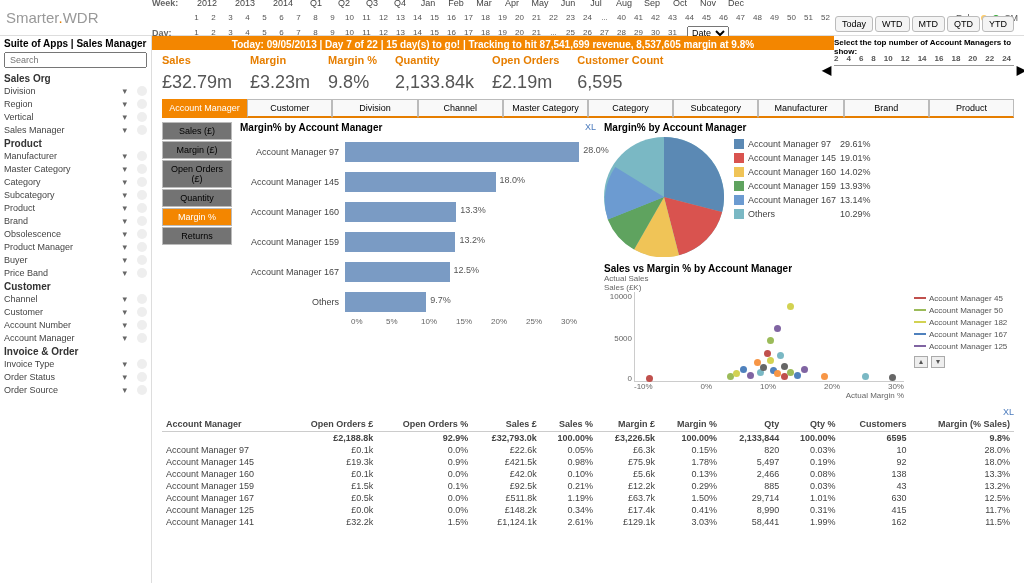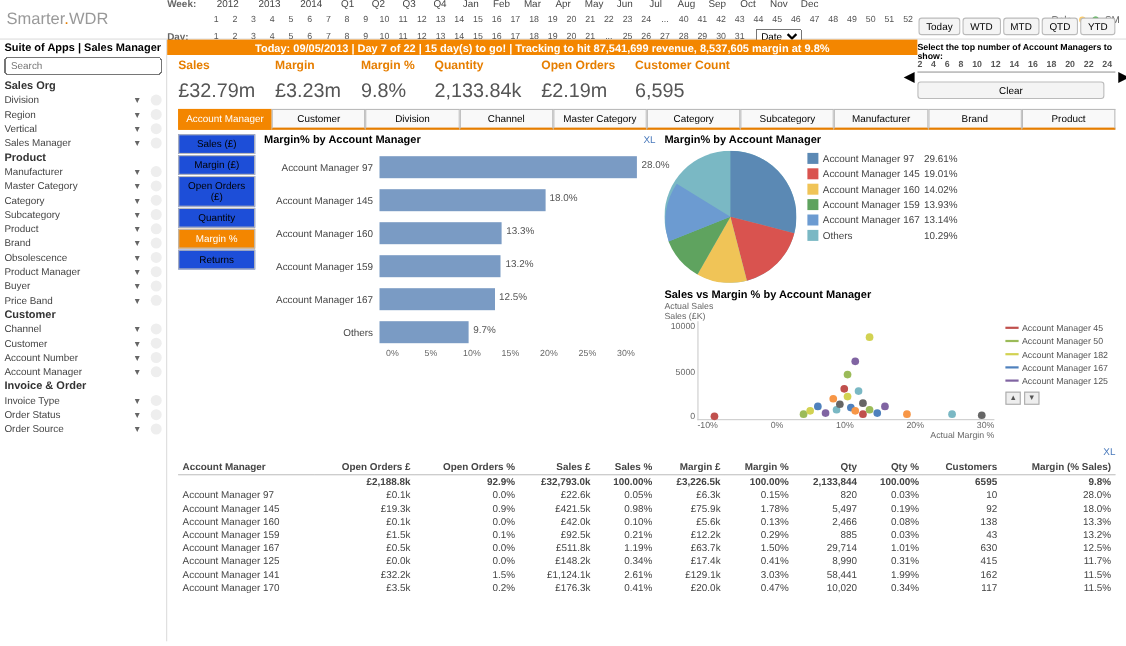--- a/index.html
+++ b/index.html
@@ -36,21 +36,21 @@
 .kpi-v { color: #555; font-size: 18px; margin-top: 6px; }
 .slider-box { margin-left: auto; font-size: 9px; font-weight: bold; text-align: left; }
 .slider-ticks { display: flex; gap: 8px; font-size: 8px; color: #555; }
 .slider-track { width: 180px; height: 6px; border-top: 1px solid #999; position: relative; margin-top: 2px; }
 .clear-btn { width: 170px; height: 16px; margin-top: 3px; font-size: 9px; background: #f4f4f4; border: 1px solid #bbb; border-radius: 3px; }
 .tabs { display: flex; margin: 6px 10px 4px; }
 .tab { flex: 1; border: 1px solid #bbb; border-bottom: 2px solid #e67e00; text-align: center; padding: 3px 0; font-size: 9px; background: #f9f9f9; cursor: pointer; }
 .tab.active { background: #f38600; color: #fff; border-color: #f38600; }
 .mid { display: flex; padding: 0 10px; gap: 8px; }
 .metric-col { width: 70px; display: flex; flex-direction: column; gap: 1px; }
-.metric-btn { border: 1px solid #bbb; font-size: 9px; padding: 3px; text-align: center; background: #1d4ed8; cursor: pointer; }
+.metric-btn { border: 1px solid #bbb; font-size: 9px; padding: 3px; text-align: center; background: #737373; cursor: pointer; }
 .metric-btn.active { background: #f38600; color: #fff; }
 .chart-box { flex: 1; }
 .chart-title { font-weight: bold; font-size: 10px; margin-bottom: 4px; display: flex; justify-content: space-between; }
 .xl { color: #4a7abc; cursor: pointer; font-weight: normal; font-size: 9px; }
 .bar-row { display: flex; align-items: center; height: 30px; font-size: 9px; }
 .bar-label { width: 105px; text-align: right; padding-right: 6px; color: #444; }
 .bar-track { flex: 1; position: relative; height: 20px; }
 .bar-fill { background: #7a9bc4; height: 100%; position: absolute; left: 0; }
 .bar-val { position: absolute; left: 0; top: 3px; font-size: 9px; color: #555; }
 .bar-axis { display: flex; font-size: 8px; color: #666; margin-left: 111px; }
@@ -369,21 +369,20 @@
           <span style="position:absolute;left:-12px;top:-3px;font-size:12px">◀</span>
           <span style="position:absolute;right:-12px;top:-3px;font-size:12px">▶</span>
         </div>
         <div class="time-btns" id="time-btns" style="margin-top:-42px;margin-left:-4px;position:absolute;right:6px;top:58px">
             <button>Today</button>
             <button>WTD</button>
             <button>MTD</button>
             <button>QTD</button>
             <button>YTD</button>
           </div>
-        <button class="clear-btn">Clear</button>
       </div>
     </div>
     <div class="tabs" id="tabs">
         <div class="tab active">Account Manager</div>
         <div class="tab">Customer</div>
         <div class="tab">Division</div>
         <div class="tab">Channel</div>
         <div class="tab">Master Category</div>
         <div class="tab">Category</div>
         <div class="tab">Subcategory</div>
@@ -694,30 +693,17 @@
               <td>1.5%</td>
               <td>£1,124.1k</td>
               <td>2.61%</td>
               <td>£129.1k</td>
               <td>3.03%</td>
               <td>58,441</td>
               <td>1.99%</td>
               <td>162</td>
               <td>11.5%</td>
             </tr>
-            <tr>
-              <td>Account Manager 170</td>
-              <td>£3.5k</td>
-              <td>0.2%</td>
-              <td>£176.3k</td>
-              <td>0.41%</td>
-              <td>£20.0k</td>
-              <td>0.47%</td>
-              <td>10,020</td>
-              <td>0.34%</td>
-              <td>117</td>
-              <td>11.5%</td>
-            </tr>
           </tbody>
       </table>
     </div>
   </div>
 </div>
 
 </body></html>

